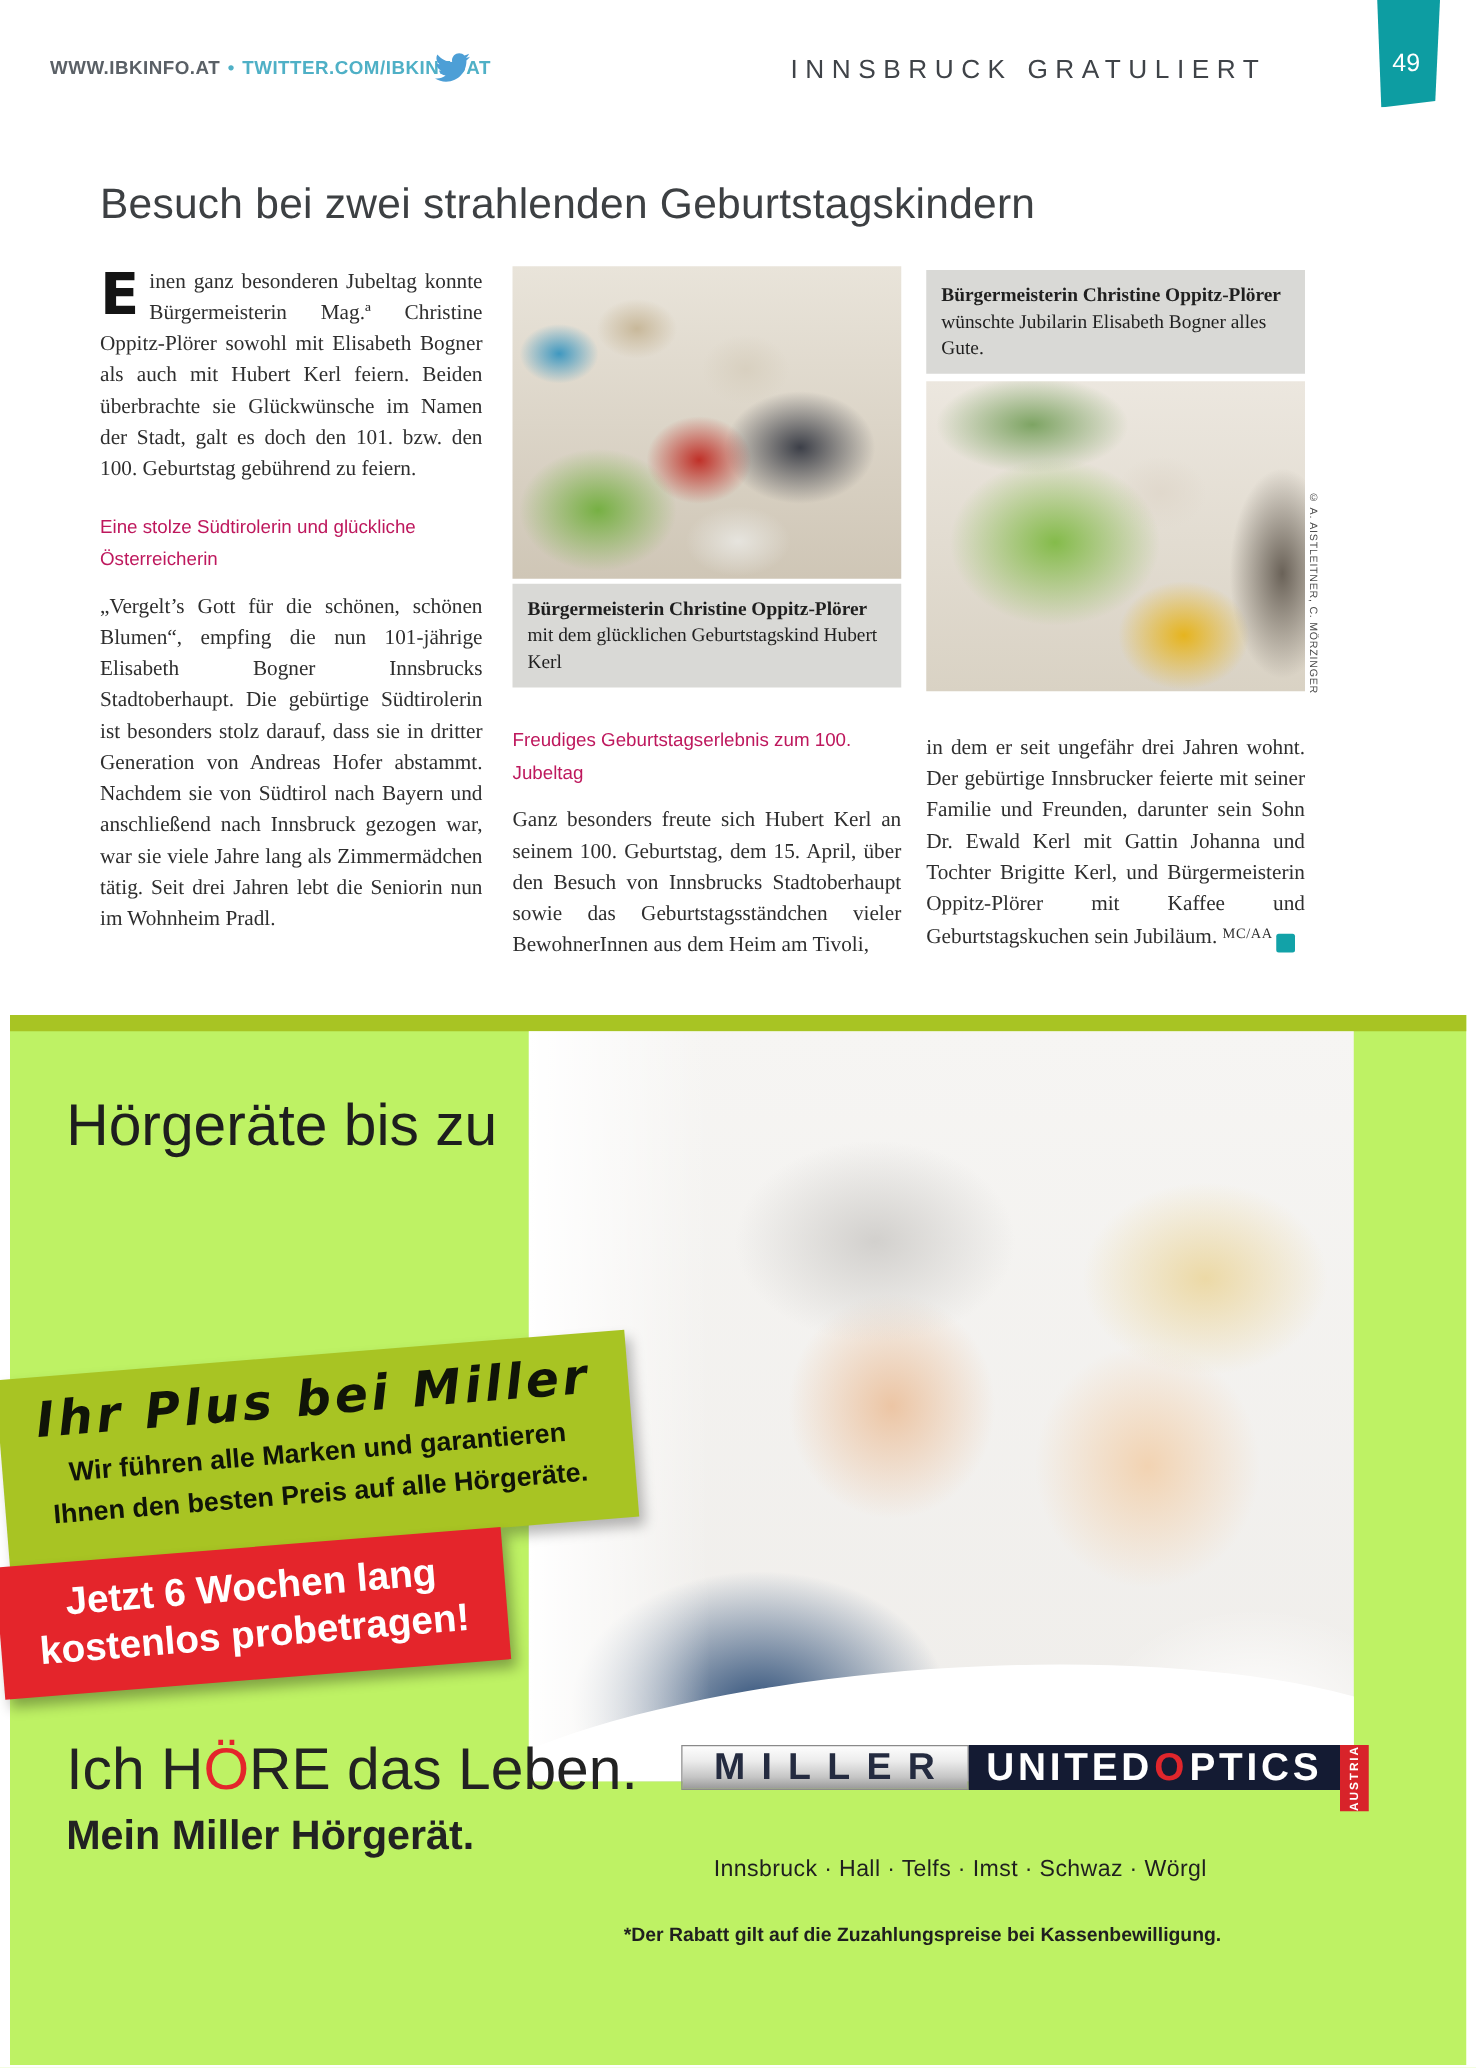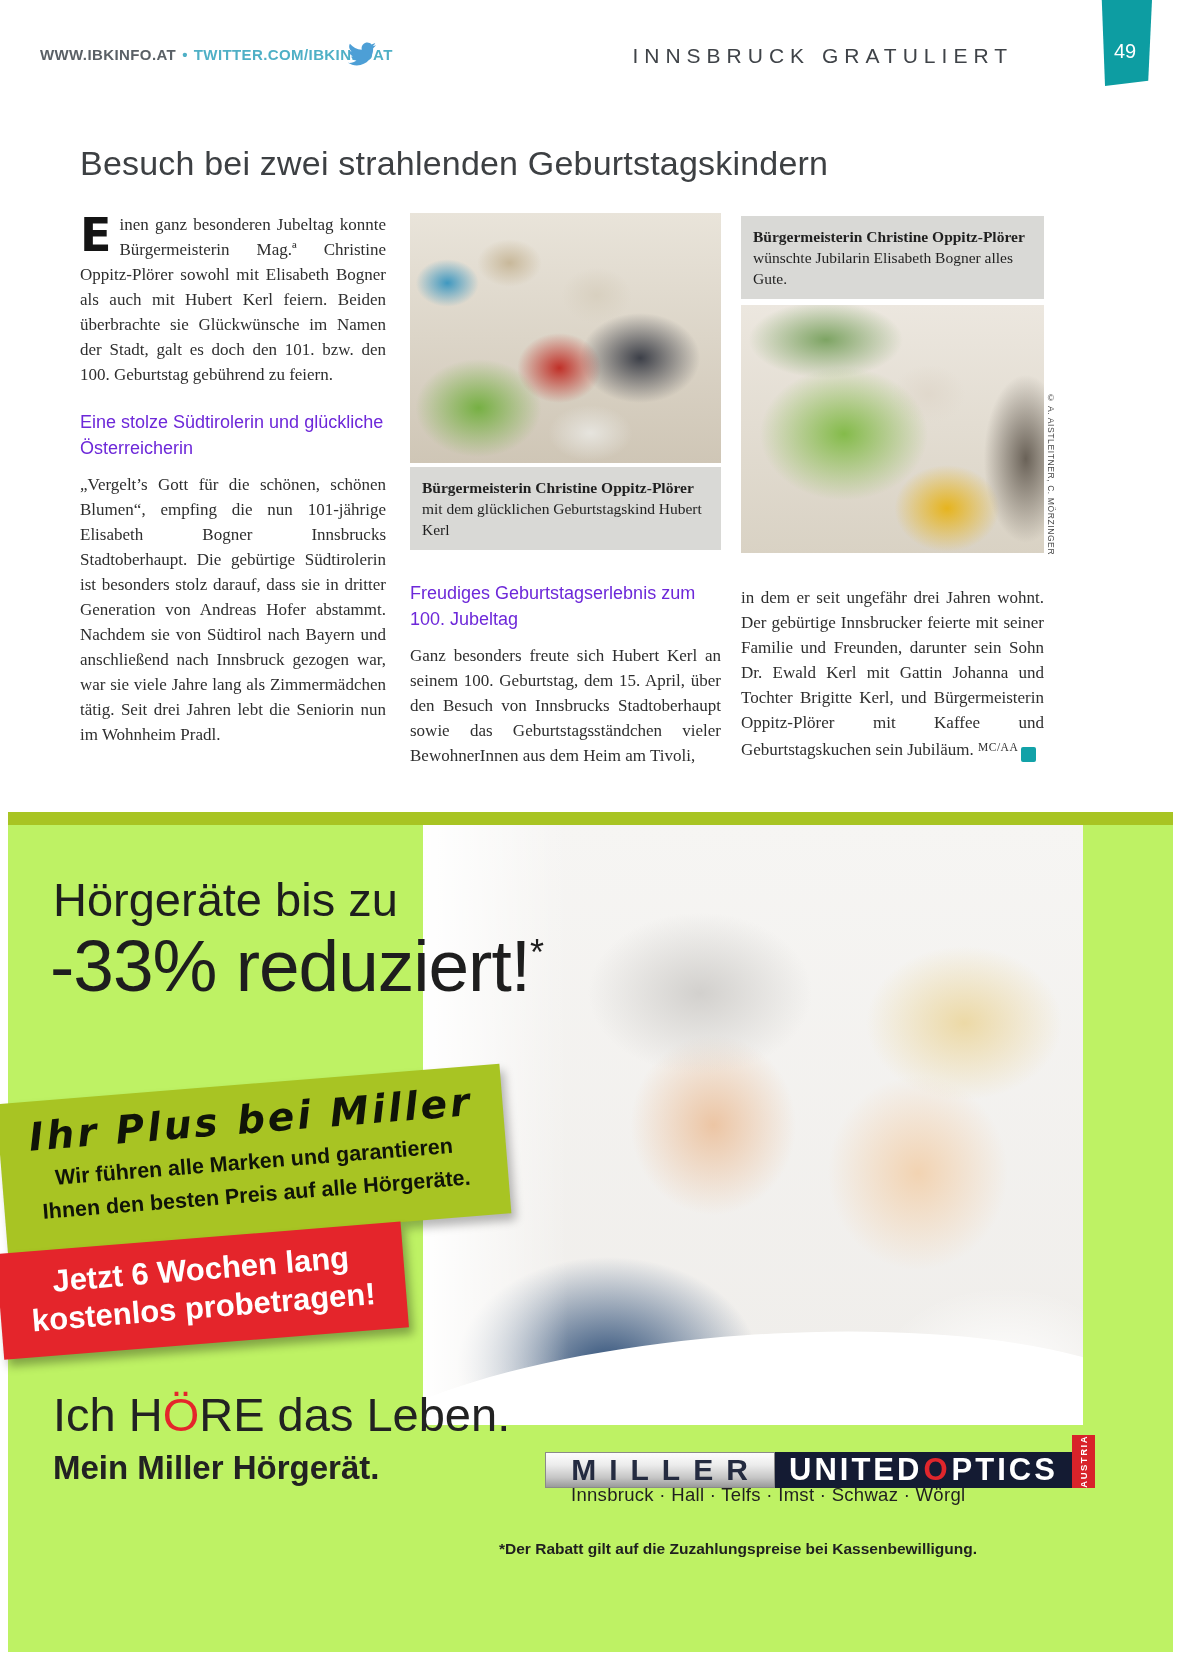--- a/index.html
+++ b/index.html
@@ -29,21 +29,21 @@
 
   .col { position:absolute; }
   .col1 { left:80px;  top:212px; width:306px; }
   .col2 { left:410px; top:213px; width:311px; }
   .col3 { left:741px; top:216px; width:303px; }
 
   .body-p { font-family:"Liberation Serif", serif; font-size:17px; line-height:25px;
     text-align:justify; color:#2e2e2e; }
   .dropcap { float:left; font-family:"DejaVu Sans", sans-serif; font-weight:800;
     font-size:46px; line-height:40px; padding:3px 8px 4px 0; color:#141414; }
-  .subhead { font-size:18px; line-height:26px; color:#6d28d9; font-weight:400; }
+  .subhead { font-size:15px; line-height:26px; color:#be185d; font-weight:400; }
   .col1 .subhead { margin-top:22px; margin-bottom:11px; }
   .col2 .subhead { margin-top:30px; margin-bottom:11px; }
 
   .caption { background:#d9d9d6; padding:10px 12px; font-family:"Liberation Serif", serif;
     font-size:15.5px; line-height:21px; color:#1f1f1f; }
   .cap-bold { font-weight:700; }
 
   .photo { width:100%; }
   .photo-hubert { height:250px; margin-bottom:4px;
     background:
@@ -107,21 +107,21 @@
   .banner-red { position:absolute; left:-8px; top:442px; width:406px; height:106px;
     background:#e4252b; transform:rotate(-4.6deg); transform-origin:left center;
     box-shadow:4px 7px 10px rgba(0,0,0,.32); color:#fff; }
   .br-line { text-align:center; font-size:31px; font-weight:700; line-height:38px; }
   .br-line:first-child { margin-top:13px; }
 
   .slogan1 { position:absolute; left:45px; top:575px; font-size:47px; font-weight:500; color:#222; }
   .slogan1 .red-o { color:#e4252b; }
   .slogan2 { position:absolute; left:45px; top:637px; font-size:33px; font-weight:700; color:#222; }
 
-  .logo { position:absolute; left:537px; top:584px; height:92px; display:flex; align-items:flex-end; }
+  .logo { position:absolute; left:537px; top:584px; height:92px; display:flex; align-items:flex-start; }
   .logo-miller { width:230px; background:linear-gradient(180deg,#fdfdfd 0%,#ececec 35%,#c6c6c6 72%,#9a9a9a 100%);
     border:1px solid #8a8a8a; display:flex; align-items:center; justify-content:center;
     font-size:30px; font-weight:600; letter-spacing:13px; color:#242b40; padding-left:12px; }
   .logo-united { background:#141b33; display:flex; align-items:center; padding:0 14px;
     font-size:31px; font-weight:600; color:#fff; letter-spacing:3px; white-space:nowrap; }
   .logo-united .ring-o { color:#e0262c; margin:0 1px; }
   .logo-austria { width:23px; background:#d8232a; display:flex; align-items:center; justify-content:center; }
   .logo-austria span { writing-mode:vertical-rl; transform:rotate(180deg); color:#fff;
     font-size:9.5px; font-weight:600; letter-spacing:1.5px; }
 
@@ -168,21 +168,20 @@
   </div>
 
   <div class="end-mark"></div>
   <div class="photo-credit">© A. AISTLEITNER, C. MÖRZINGER</div>
 
   <div class="ad">
     <div class="ad-topbar"></div>
     <div class="ad-photo"></div>
 
     <div class="ad-h1">Hörgeräte bis zu</div>
-    <div class="ad-h2"><span>-33% reduziert!</span><span class="sup">*</span></div>
 
     <div class="banner-green">
       <div class="bg-title">Ihr Plus bei Miller</div>
       <div class="bg-sub">Wir führen alle Marken und garantieren</div>
       <div class="bg-sub">Ihnen den besten Preis auf alle Hörgeräte.</div>
     </div>
 
     <div class="banner-red">
       <div class="br-line">Jetzt 6 Wochen lang</div>
       <div class="br-line">kostenlos probetragen!</div>

